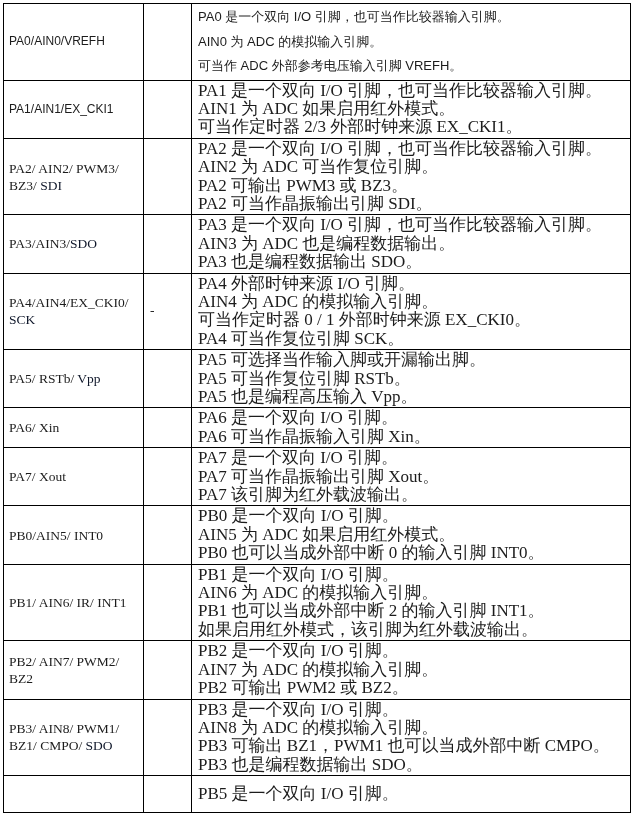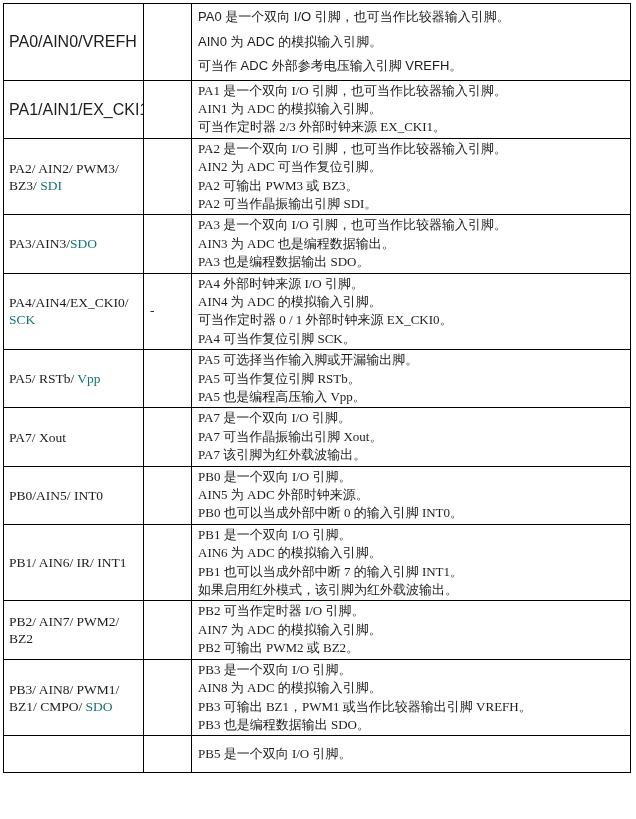--- a/index.html
+++ b/index.html
@@ -6,27 +6,27 @@
   body{width:636px;height:819px;overflow:hidden;position:relative;
        font-family:"Liberation Serif","DejaVu Serif",serif;color:#1c1c1c;}
   table.pintbl{position:absolute;left:3px;top:3px;border-collapse:collapse;
        table-layout:fixed;width:627px;}
   col.c1{width:140px;} col.c2{width:48px;} col.c3{width:439px;}
   td{border:1px solid #000;padding:0;vertical-align:middle;overflow:hidden;}
   td.pin{padding:1px 2px 1px 5px;font-size:13.5px;line-height:17px;
        font-family:"Liberation Serif","DejaVu Serif",serif;}
   td.mid{padding-left:6px;font-size:13.5px;text-align:left;vertical-align:middle;}
   td.desc{padding:1px 4px 1px 6px;margin-left:12px;}
-  td.desc .ln{font-size:13px;line-height:18.4px;white-space:nowrap;}
+  td.desc .ln{font-size:17px;line-height:18.4px;white-space:nowrap;}
   tr.sans td.pin, tr.sanspin td.pin{
-       font-family:"Liberation Sans","DejaVu Sans",sans-serif;font-size:16px;}
+       font-family:"Liberation Sans","DejaVu Sans",sans-serif;font-size:12px;}
   tr.sans td.desc .ln{
        font-family:"Liberation Sans","DejaVu Sans",sans-serif;
        font-size:13px;line-height:24.5px;}
-  .red{color:#0f766e;}
+  .red{color:#0f172a;}
 </style>
 </head>
 <body>
 
 <table class="pintbl">
   <colgroup>
       <col class="c1">
       <col class="c2">
       <col class="c3">
     </colgroup>
@@ -40,21 +40,21 @@
         <div class="ln">AIN0 为 ADC 的模拟输入引脚。</div>
         <div class="ln">可当作 ADC 外部参考电压输入引脚 VREFH。</div>
       </td>
     </tr>
 
     <tr class="sanspin" style="height:54px">
       <td class="pin"><span>PA1/AIN1/EX_CKI1</span><span class="red"></span></td>
       <td class="mid"></td>
       <td class="desc">
         <div class="ln">PA1 是一个双向 I/O 引脚，也可当作比较器输入引脚。</div>
-        <div class="ln">AIN1 为 ADC 的模拟输入引脚。</div>
+        <div class="ln">AIN1 为 ADC 如果启用红外模式。</div>
         <div class="ln">可当作定时器 2/3 外部时钟来源 EX_CKI1。</div>
       </td>
     </tr>
 
     <tr style="height:76px">
       <td class="pin"><span>PA2/ AIN2/ PWM3/ BZ3/ </span><span class="red">SDI</span></td>
       <td class="mid"></td>
       <td class="desc">
         <div class="ln">PA2 是一个双向 I/O 引脚，也可当作比较器输入引脚。</div>
         <div class="ln">AIN2 为 ADC 可当作复位引脚。</div>
@@ -87,69 +87,77 @@
     <tr style="height:57px">
       <td class="pin"><span>PA5/ RSTb/ </span><span class="red">Vpp</span></td>
       <td class="mid"></td>
       <td class="desc">
         <div class="ln">PA5 可选择当作输入脚或开漏输出脚。</div>
         <div class="ln">PA5 可当作复位引脚 RSTb。</div>
         <div class="ln">PA5 也是编程高压输入 Vpp。</div>
       </td>
     </tr>
 
+    <tr style="height:37px">
+      <td class="pin"><span>PA6/ Xin</span><span class="red"></span></td>
+      <td class="mid"></td>
+      <td class="desc">
+        <div class="ln">PA6 是一个双向 I/O 引脚。</div>
+        <div class="ln">PA6 可当作晶振输入引脚 Xin。</div>
+      </td>
+    </tr>
 
     <tr style="height:55px">
       <td class="pin"><span>PA7/ Xout</span><span class="red"></span></td>
       <td class="mid"></td>
       <td class="desc">
         <div class="ln">PA7 是一个双向 I/O 引脚。</div>
         <div class="ln">PA7 可当作晶振输出引脚 Xout。</div>
         <div class="ln">PA7 该引脚为红外载波输出。</div>
       </td>
     </tr>
 
     <tr style="height:55px">
       <td class="pin"><span>PB0/AIN5/ INT0</span><span class="red"></span></td>
       <td class="mid"></td>
       <td class="desc">
         <div class="ln">PB0 是一个双向 I/O 引脚。</div>
-        <div class="ln">AIN5 为 ADC 外部时钟来源。</div>
+        <div class="ln">AIN5 为 ADC 如果启用红外模式。</div>
         <div class="ln">PB0 也可以当成外部中断 0 的输入引脚 INT0。</div>
       </td>
     </tr>
 
     <tr style="height:75px">
       <td class="pin"><span>PB1/ AIN6/ IR/ INT1</span><span class="red"></span></td>
       <td class="mid"></td>
       <td class="desc">
         <div class="ln">PB1 是一个双向 I/O 引脚。</div>
         <div class="ln">AIN6 为 ADC 的模拟输入引脚。</div>
-        <div class="ln">PB1 也可以当成外部中断 7 的输入引脚 INT1。</div>
+        <div class="ln">PB1 也可以当成外部中断 2 的输入引脚 INT1。</div>
         <div class="ln">如果启用红外模式，该引脚为红外载波输出。</div>
       </td>
     </tr>
 
     <tr style="height:54px">
       <td class="pin"><span>PB2/ AIN7/ PWM2/ BZ2</span><span class="red"></span></td>
       <td class="mid"></td>
       <td class="desc">
-        <div class="ln">PB2 可当作定时器 I/O 引脚。</div>
+        <div class="ln">PB2 是一个双向 I/O 引脚。</div>
         <div class="ln">AIN7 为 ADC 的模拟输入引脚。</div>
         <div class="ln">PB2 可输出 PWM2 或 BZ2。</div>
       </td>
     </tr>
 
     <tr style="height:73px">
       <td class="pin"><span>PB3/ AIN8/ PWM1/ BZ1/ CMPO/ </span><span class="red">SDO</span></td>
       <td class="mid"></td>
       <td class="desc">
         <div class="ln">PB3 是一个双向 I/O 引脚。</div>
         <div class="ln">AIN8 为 ADC 的模拟输入引脚。</div>
-        <div class="ln">PB3 可输出 BZ1，PWM1 或当作比较器输出引脚 VREFH。</div>
+        <div class="ln">PB3 可输出 BZ1，PWM1 也可以当成外部中断 CMPO。</div>
         <div class="ln">PB3 也是编程数据输出 SDO。</div>
       </td>
     </tr>
 
 
     <tr style="height:37px">
       <td class="pin"><span class="red"></span></td>
       <td class="mid"></td>
       <td class="desc">
         <div class="ln">PB5 是一个双向 I/O 引脚。</div>

